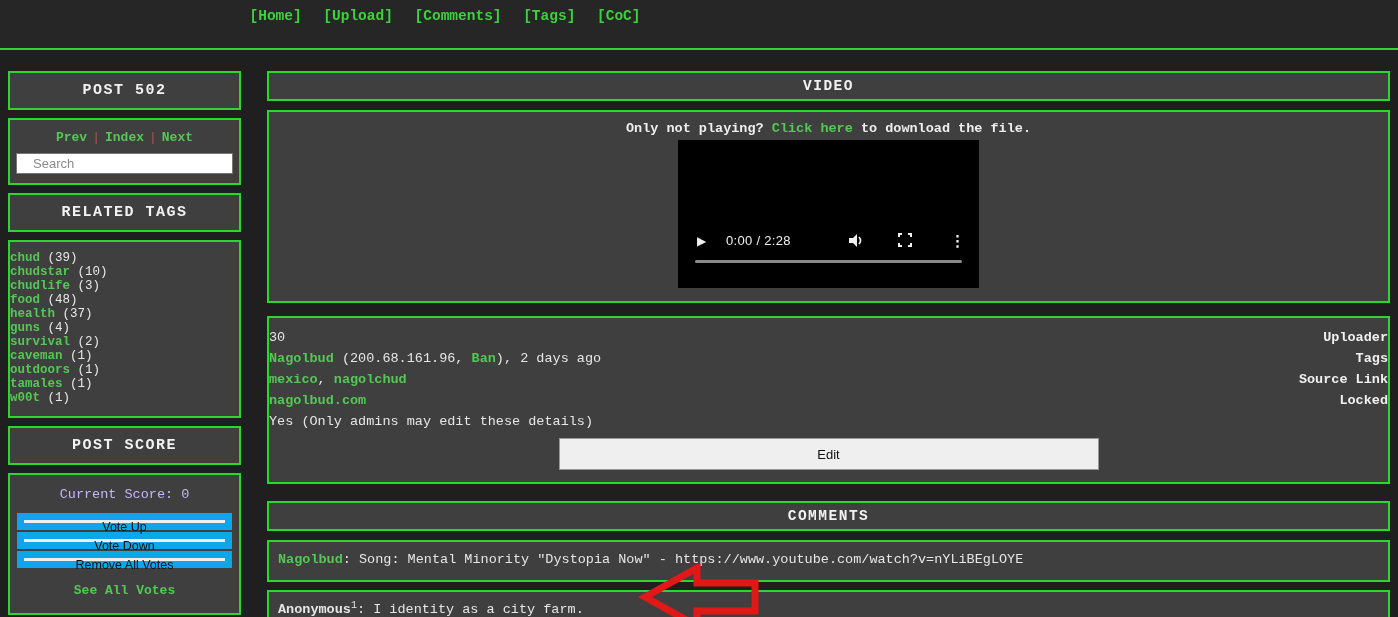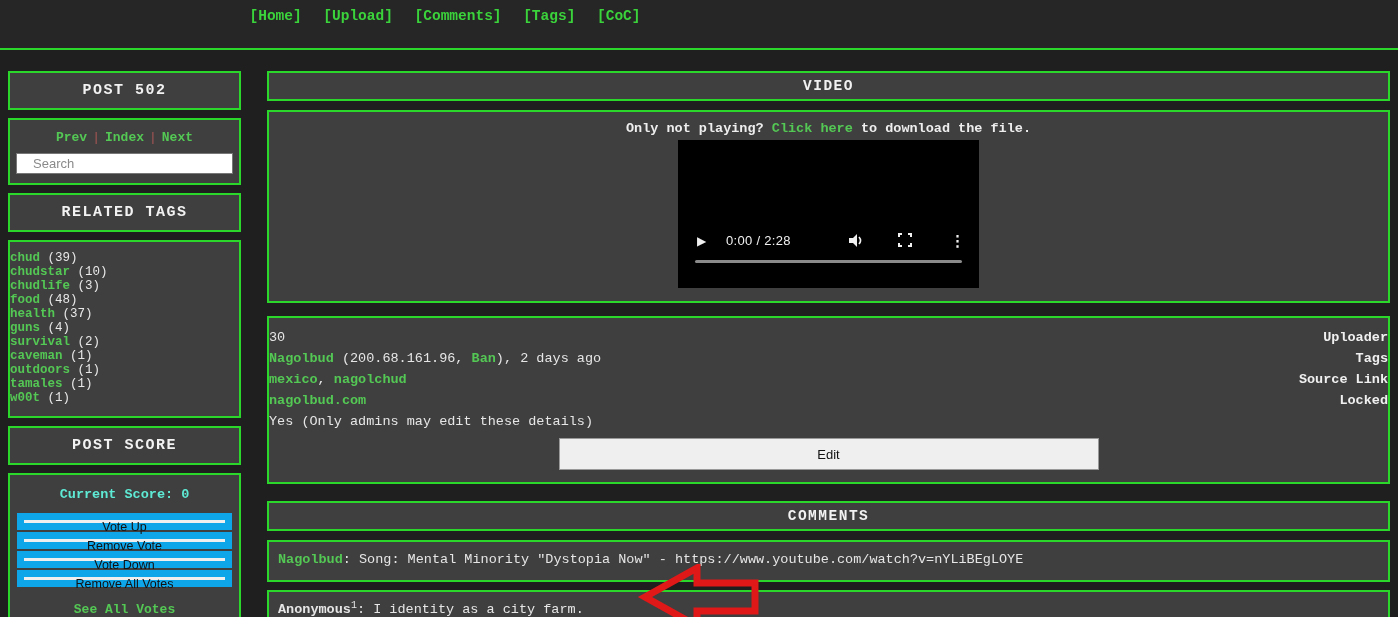--- a/index.html
+++ b/index.html
@@ -35,21 +35,21 @@
   .search-input{display:block;width:100%;height:21px;margin-top:8px;border:1px solid #777;
     background:#fff;color:#0c4a6e;font:13px "Liberation Sans",sans-serif;padding:2px 16px}
   .search-input::placeholder{color:#8a8a8a}
   
   .tags-panel{padding:9px 0 11px;text-align:left}
   .tag-row{font-size:12.5px;line-height:14px}
   .tag-link{color:var(--link);font-weight:bold;text-decoration:none;cursor:pointer}
   .tag-count{color:#e8e8e8}
   
   .score-panel{padding:12px 7px 14px;text-align:center}
-  .score-label{font-size:13.5px;font-weight:bold;color:#5eead4;margin-bottom:11px}
+  .score-label{font-size:13.5px;font-weight:normal;color:#c4b5fd;margin-bottom:11px}
   .vote-btn{display:block;width:100%;height:17px;margin-bottom:2px;background:var(--btnbg);
     border:7px solid #0ea5e9;font:12.5px "Liberation Sans",sans-serif;color:#111;cursor:pointer}
   .see-all{display:inline-block;margin-top:13px;color:var(--link);font-weight:bold;font-size:13px;text-decoration:none;cursor:pointer}
   
   .video-panel{padding:9px 0 13px;margin-bottom:13px}
   .video-note{text-align:center;font-size:13.5px;font-weight:bold;color:#eee;margin-bottom:4px}
   .video-note a{color:var(--link);text-decoration:none;cursor:pointer}
   .player{width:301px;height:148px;background:#000;margin:0 auto;position:relative;
     font-family:"Liberation Sans",sans-serif;color:#f0f0f0;cursor:pointer}
   .ctrl{position:absolute;top:93px;line-height:16px;font-size:13px;cursor:pointer}
@@ -115,21 +115,20 @@
       <div class="tag-row"><a class="tag-link">outdoors</a><span class="tag-count"> (1)</span></div>
       <div class="tag-row"><a class="tag-link">tamales</a><span class="tag-count"> (1)</span></div>
       <div class="tag-row"><a class="tag-link">w00t</a><span class="tag-count"> (1)</span></div>
     </div>
 
     <div class="panel hdr">POST SCORE</div>
 
     <div class="panel score-panel">
       <div class="score-label">Current Score: 0</div>
       <button class="vote-btn">Vote Up</button>
-      <button class="vote-btn">Remove Vote</button>
       <button class="vote-btn">Vote Down</button>
       <button class="vote-btn">Remove All Votes</button>
       <a class="see-all">See All Votes</a>
     </div>
 
   </div>
 
   <div class="main">
 
     <div class="panel hdr">VIDEO</div>

